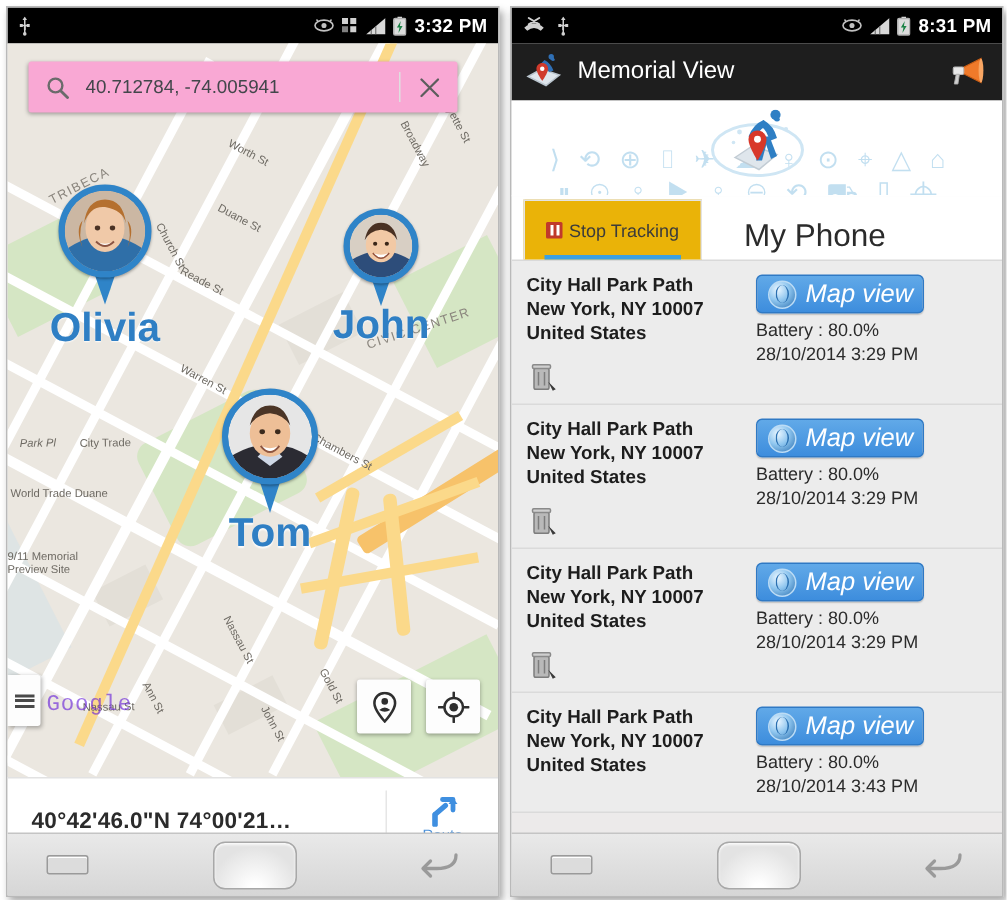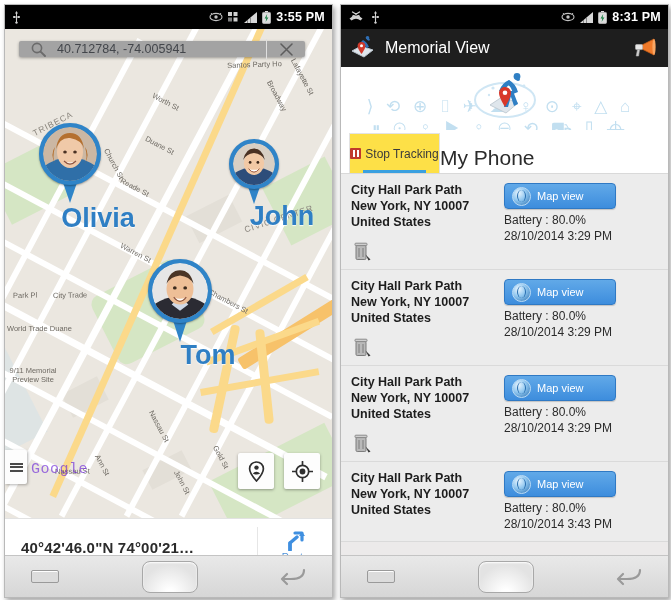--- a/index.html
+++ b/index.html
@@ -43,22 +43,22 @@
   .road.y{background:#fbd98a;}
   .road.hw{background:#f7c26a;}
   .mlabel{
     position:absolute;color:#6e6a63;font-size:7.5px;
     transform-origin:0 0;white-space:nowrap;font-family:"Liberation Sans",sans-serif;
   }
   .mlabel.big{font-size:8.5px;color:#8a857d;letter-spacing:1px;}
 
   
   .searchbox{
-    position:absolute;left:14px;top:12px;width:286px;height:16px;
-    background:#a3a3a3;border-radius:2px;box-shadow:0 1px 3px rgba(0,0,0,.35);
+    position:absolute;left:14px;top:12px;width:286px;height:34px;
+    background:#f9a8d4;border-radius:2px;box-shadow:0 1px 3px rgba(0,0,0,.35);
     display:flex;align-items:center;box-sizing:border-box;z-index:30;
   }
   .searchbox .q{flex:0 0 38px;display:flex;align-items:center;justify-content:center;}
   .searchbox .val{flex:1;font-size:12.5px;color:#43464b;white-space:nowrap;overflow:hidden;}
   .searchbox .sep{width:1px;height:20px;background:#dfdfdf;}
   .searchbox .x{flex:0 0 38px;display:flex;align-items:center;justify-content:center;}
 
   
   .marker{position:absolute;z-index:20;}
   .pin{position:relative;width:var(--s);height:calc(var(--s)*1.30);}
@@ -72,21 +72,21 @@
     position:absolute;left:50%;top:calc(var(--s)*0.72);
     width:0;height:0;transform:translateX(-50%);
     border-left:calc(var(--s)*0.20) solid transparent;
     border-right:calc(var(--s)*0.20) solid transparent;
     border-top:calc(var(--s)*0.58) solid #2f84c8;
   }
   .face{width:100%;height:100%;border-radius:50%;position:relative;overflow:hidden;}
   .nametag{
     position:absolute;left:50%;transform:translateX(-50%);
     color:#2f7fc4;font-weight:bold;font-size:27px;
-    text-shadow:0 1px 1px rgba(255,255,255,.85);white-space:nowrap;margin-left:28px;
+    text-shadow:0 1px 1px rgba(255,255,255,.85);white-space:nowrap;
   }
 
   
   .mctrl{
     position:absolute;width:36px;height:36px;background:#fdfdfd;
     border-radius:2px;box-shadow:0 1px 3px rgba(0,0,0,.35);
     display:flex;align-items:center;justify-content:center;z-index:25;
   }
   .hamb{
     position:absolute;left:0;top:421px;width:22px;height:34px;background:#fdfdfd;
@@ -127,33 +127,33 @@
   .banner .rowA{position:absolute;top:8px;left:-4px;right:0;text-align:center;}
   .banner .rowB{position:absolute;top:30px;left:-4px;right:0;text-align:center;}
   .banner .logo{
     position:absolute;left:50%;top:6px;transform:translateX(-50%);
   }
   .tabsrow{
     position:relative;height:42px;background:#fff;display:flex;align-items:flex-end;
     border-bottom:1px solid #d9d9d9;
   }
   .stopbtn{
-    margin-left:8px;width:91px;height:40px;background:#fde047;
+    margin-left:8px;width:119px;height:40px;background:#eab308;
     border:1px solid #e3e3e3;border-bottom:none;
     display:flex;align-items:center;justify-content:center;gap:4px;
     box-sizing:border-box;position:relative;
   }
   .stopbtn .pz{width:11px;height:11px;background:#c0392b;border-radius:1px;position:relative;}
   .stopbtn .pz::before,.stopbtn .pz::after{
     content:"";position:absolute;top:2px;width:2px;height:7px;background:#fff;}
   .stopbtn .pz::before{left:2.5px;}
   .stopbtn .pz::after{right:2.5px;}
   .stopbtn .lbl{font-size:12px;color:#3b3b3b;}
   .stopbtn .uline{position:absolute;left:13px;right:13px;bottom:0;height:3px;background:#3aa0e0;}
-  .myphone{margin-left:0;font-size:21px;color:#2b2b2b;padding-bottom:3px;}
+  .myphone{margin-left:28px;font-size:21px;color:#2b2b2b;padding-bottom:3px;}
 
   .list{position:relative;background:#eceaea;height:calc(592px - 24px - 38px - 63px - 42px - 42px);overflow:hidden;}
   .row{
     position:relative;background:#ececec;border-bottom:1px solid #dadada;
     padding:8px 10px 6px 10px;box-sizing:border-box;height:96px;
   }
   .row.compact{height:80px;}
   .row .addr{font-size:12.5px;color:#1d1d1d;font-weight:bold;line-height:16px;}
   .row .right{position:absolute;right:12px;top:9px;width:152px;text-align:left;}
   .mapview{
@@ -164,21 +164,21 @@
   }
   .mapview .glb{
     width:17px;height:17px;border-radius:50%;
     background:radial-gradient(circle at 33% 30%,#eaf6ff 0%,#8fc6ef 45%,#2a6fb0 100%);
     border:1px solid #bcdcf5;position:relative;flex:0 0 17px;
   }
   .mapview .glb::after{
     content:"";position:absolute;left:4px;top:2px;width:7px;height:12px;
     border-left:1.5px solid #2a6fb0;border-right:1.5px solid #2a6fb0;border-radius:50%;
   }
-  .mapview .mv{color:#fff;font-size:11px;}
+  .mapview .mv{color:#fff;font-size:17px;font-style:italic;}
   .row .batt{font-size:12px;color:#2b2b2b;margin-top:4px;}
   .row .ts{font-size:12px;color:#2b2b2b;margin-top:2px;}
   .trash{position:absolute;left:12px;bottom:6px;width:20px;height:22px;}
 
   
   .navbar{
     position:absolute;left:0;bottom:0;width:100%;height:42px;
     background:linear-gradient(#e9e9e9,#d6d6d6);
     border-top:1px solid #c4c4c4;
     display:flex;align-items:center;justify-content:space-between;
@@ -237,21 +237,21 @@
               <path d="M3.5 11 V8 M6.5 11 V5.5" stroke="#7a7a7a" stroke-width="0.8"></path>
             </svg>
         </span>
         <span class="sb-ico">
           <svg width="9" height="13" viewBox="0 0 9 13">
               <rect x="3" y="0" width="3" height="1.4" fill="#eee"></rect>
               <rect x="0.5" y="1.4" width="8" height="11" rx="1" fill="#e8e8e8" stroke="#bbb"></rect>
               <path d="M5.2 3 L2.6 7.4 H4.3 L3.6 11 L6.4 6.4 H4.6 Z" fill="#1d8a4a"></path>
             </svg>
         </span>
-        <span class="sb-time">3:55 PM</span>
+        <span class="sb-time">3:32 PM</span>
       </div>
     </div>
 
     <div class="mapwrap">
       <div class="mapbg"></div>
 
       <div class="green" style="left:-10px;top:125px;width:70px;height:58px;transform:rotate(-27deg);"></div>
       <div class="green" style="left:95px;top:245px;width:96px;height:76px;transform:rotate(-27deg);border-radius:10px;"></div>
       <div class="green" style="left:268px;top:140px;width:70px;height:64px;transform:rotate(-27deg);"></div>
       <div class="green" style="left:210px;top:420px;width:130px;height:60px;transform:rotate(-27deg);"></div>
@@ -287,23 +287,23 @@
 
       <div class="mlabel" style="left:222px;top:32px;transform:rotate(-2deg);">Santos Party Ho</div>
       <div class="mlabel big" style="left:26px;top:100px;transform:rotate(-27deg);">TRIBECA</div>
       <div class="mlabel" style="left:105px;top:118px;transform:rotate(62deg);">Church St</div>
       <div class="mlabel" style="left:143px;top:105px;transform:rotate(28deg);">Duane St</div>
       <div class="mlabel" style="left:150px;top:62px;transform:rotate(28deg);">Worth St</div>
       <div class="mlabel" style="left:118px;top:147px;transform:rotate(28deg);">Reade St</div>
       <div class="mlabel" style="left:206px;top:258px;transform:rotate(28deg);">Chambers St</div>
       <div class="mlabel" style="left:118px;top:212px;transform:rotate(28deg);">Warren St</div>
       <div class="mlabel" style="left:48px;top:262px;transform:rotate(-1deg);">City Trade</div>
-      <div class="mlabel" style="left:8px;top:262px;transform:rotate(-1deg);">Park Pl</div>
+      <div class="mlabel" style="left:8px;top:262px;transform:rotate(-1deg);font-style:italic;">Park Pl</div>
       <div class="mlabel" style="left:2px;top:295px;">World Trade Duane</div>
-      <div class="mlabel" style="left:0px;top:337px;width:56px;white-space:normal;line-height:9px;text-align:center;">9/11 Memorial Preview Site</div>
+      <div class="mlabel" style="left:0px;top:337px;width:56px;white-space:normal;line-height:9px;">9/11 Memorial Preview Site</div>
       <div class="mlabel" style="left:50px;top:438px;transform:rotate(-1deg);">Nassau St</div>
       <div class="mlabel" style="left:96px;top:424px;transform:rotate(62deg);">Ann St</div>
       <div class="mlabel" style="left:214px;top:415px;transform:rotate(62deg);">Gold St</div>
       <div class="mlabel" style="left:175px;top:440px;transform:rotate(62deg);">John St</div>
       <div class="mlabel" style="left:150px;top:380px;transform:rotate(62deg);">Nassau St</div>
       <div class="mlabel" style="left:268px;top:50px;transform:rotate(62deg);">Broadway</div>
       <div class="mlabel" style="left:292px;top:28px;transform:rotate(62deg);">Lafayette St</div>
       <div class="mlabel big" style="left:238px;top:196px;transform:rotate(-18deg);">CIVIC CENTER</div>
 
       <div class="searchbox">

